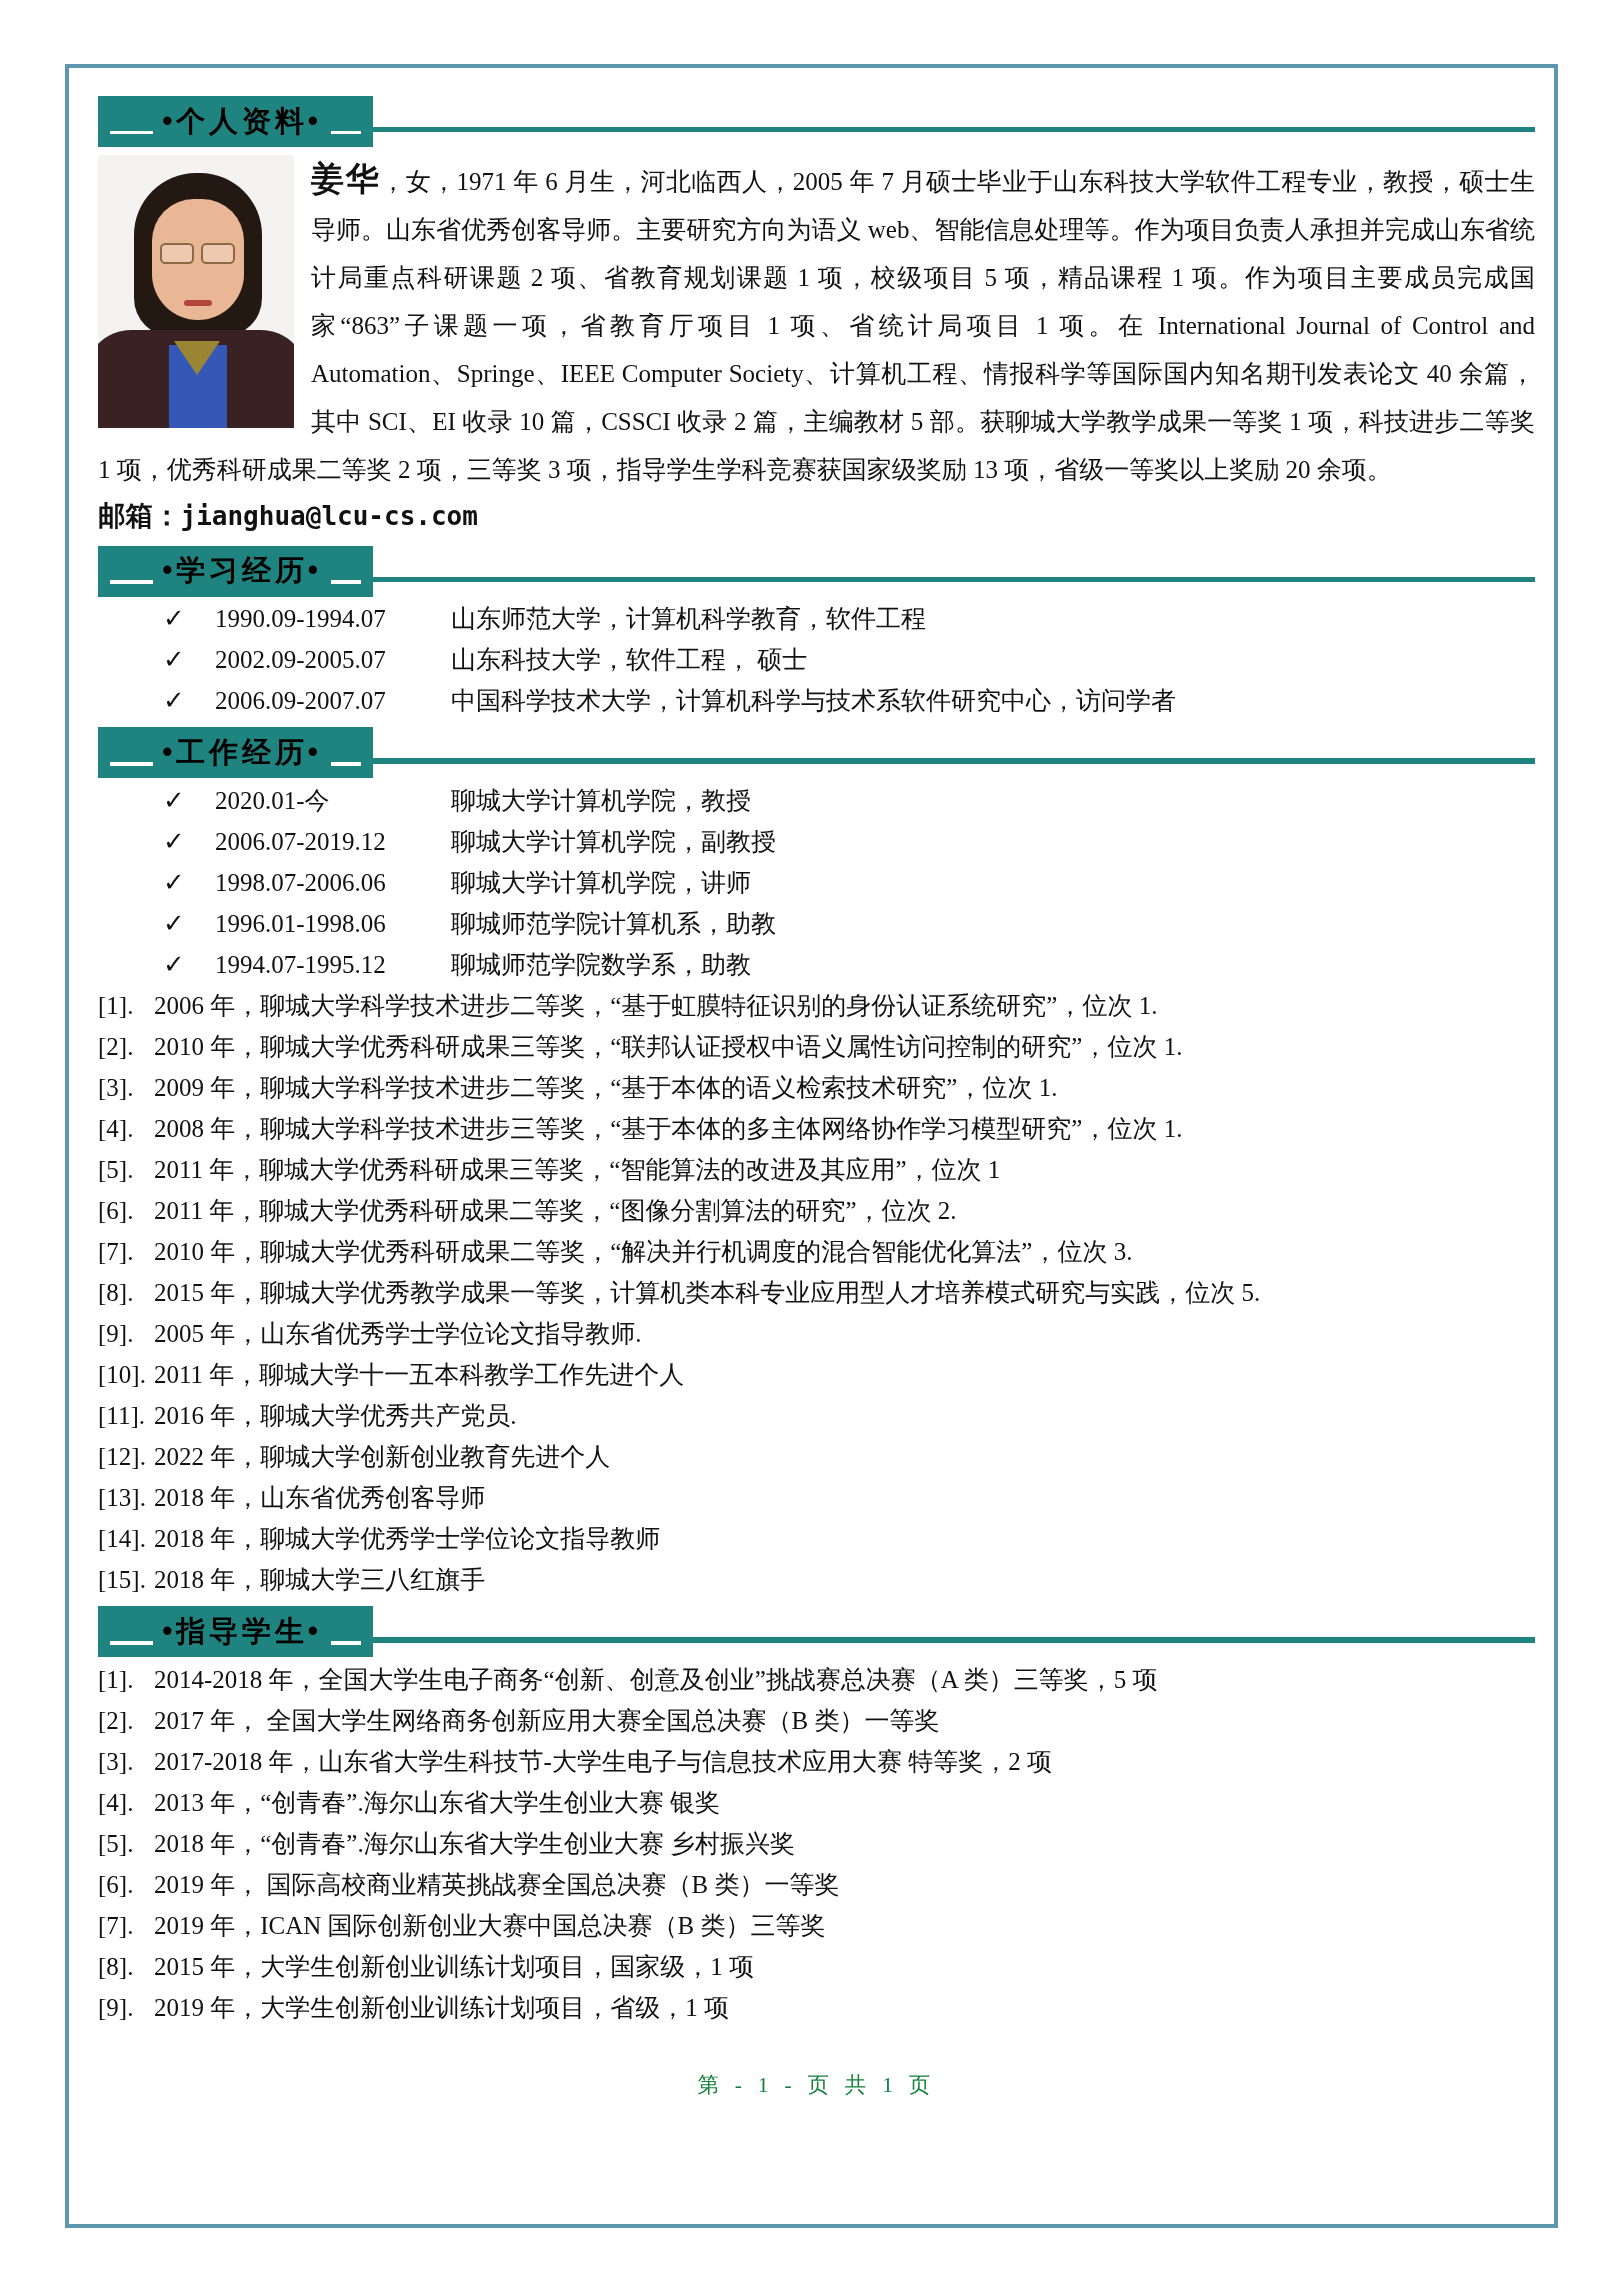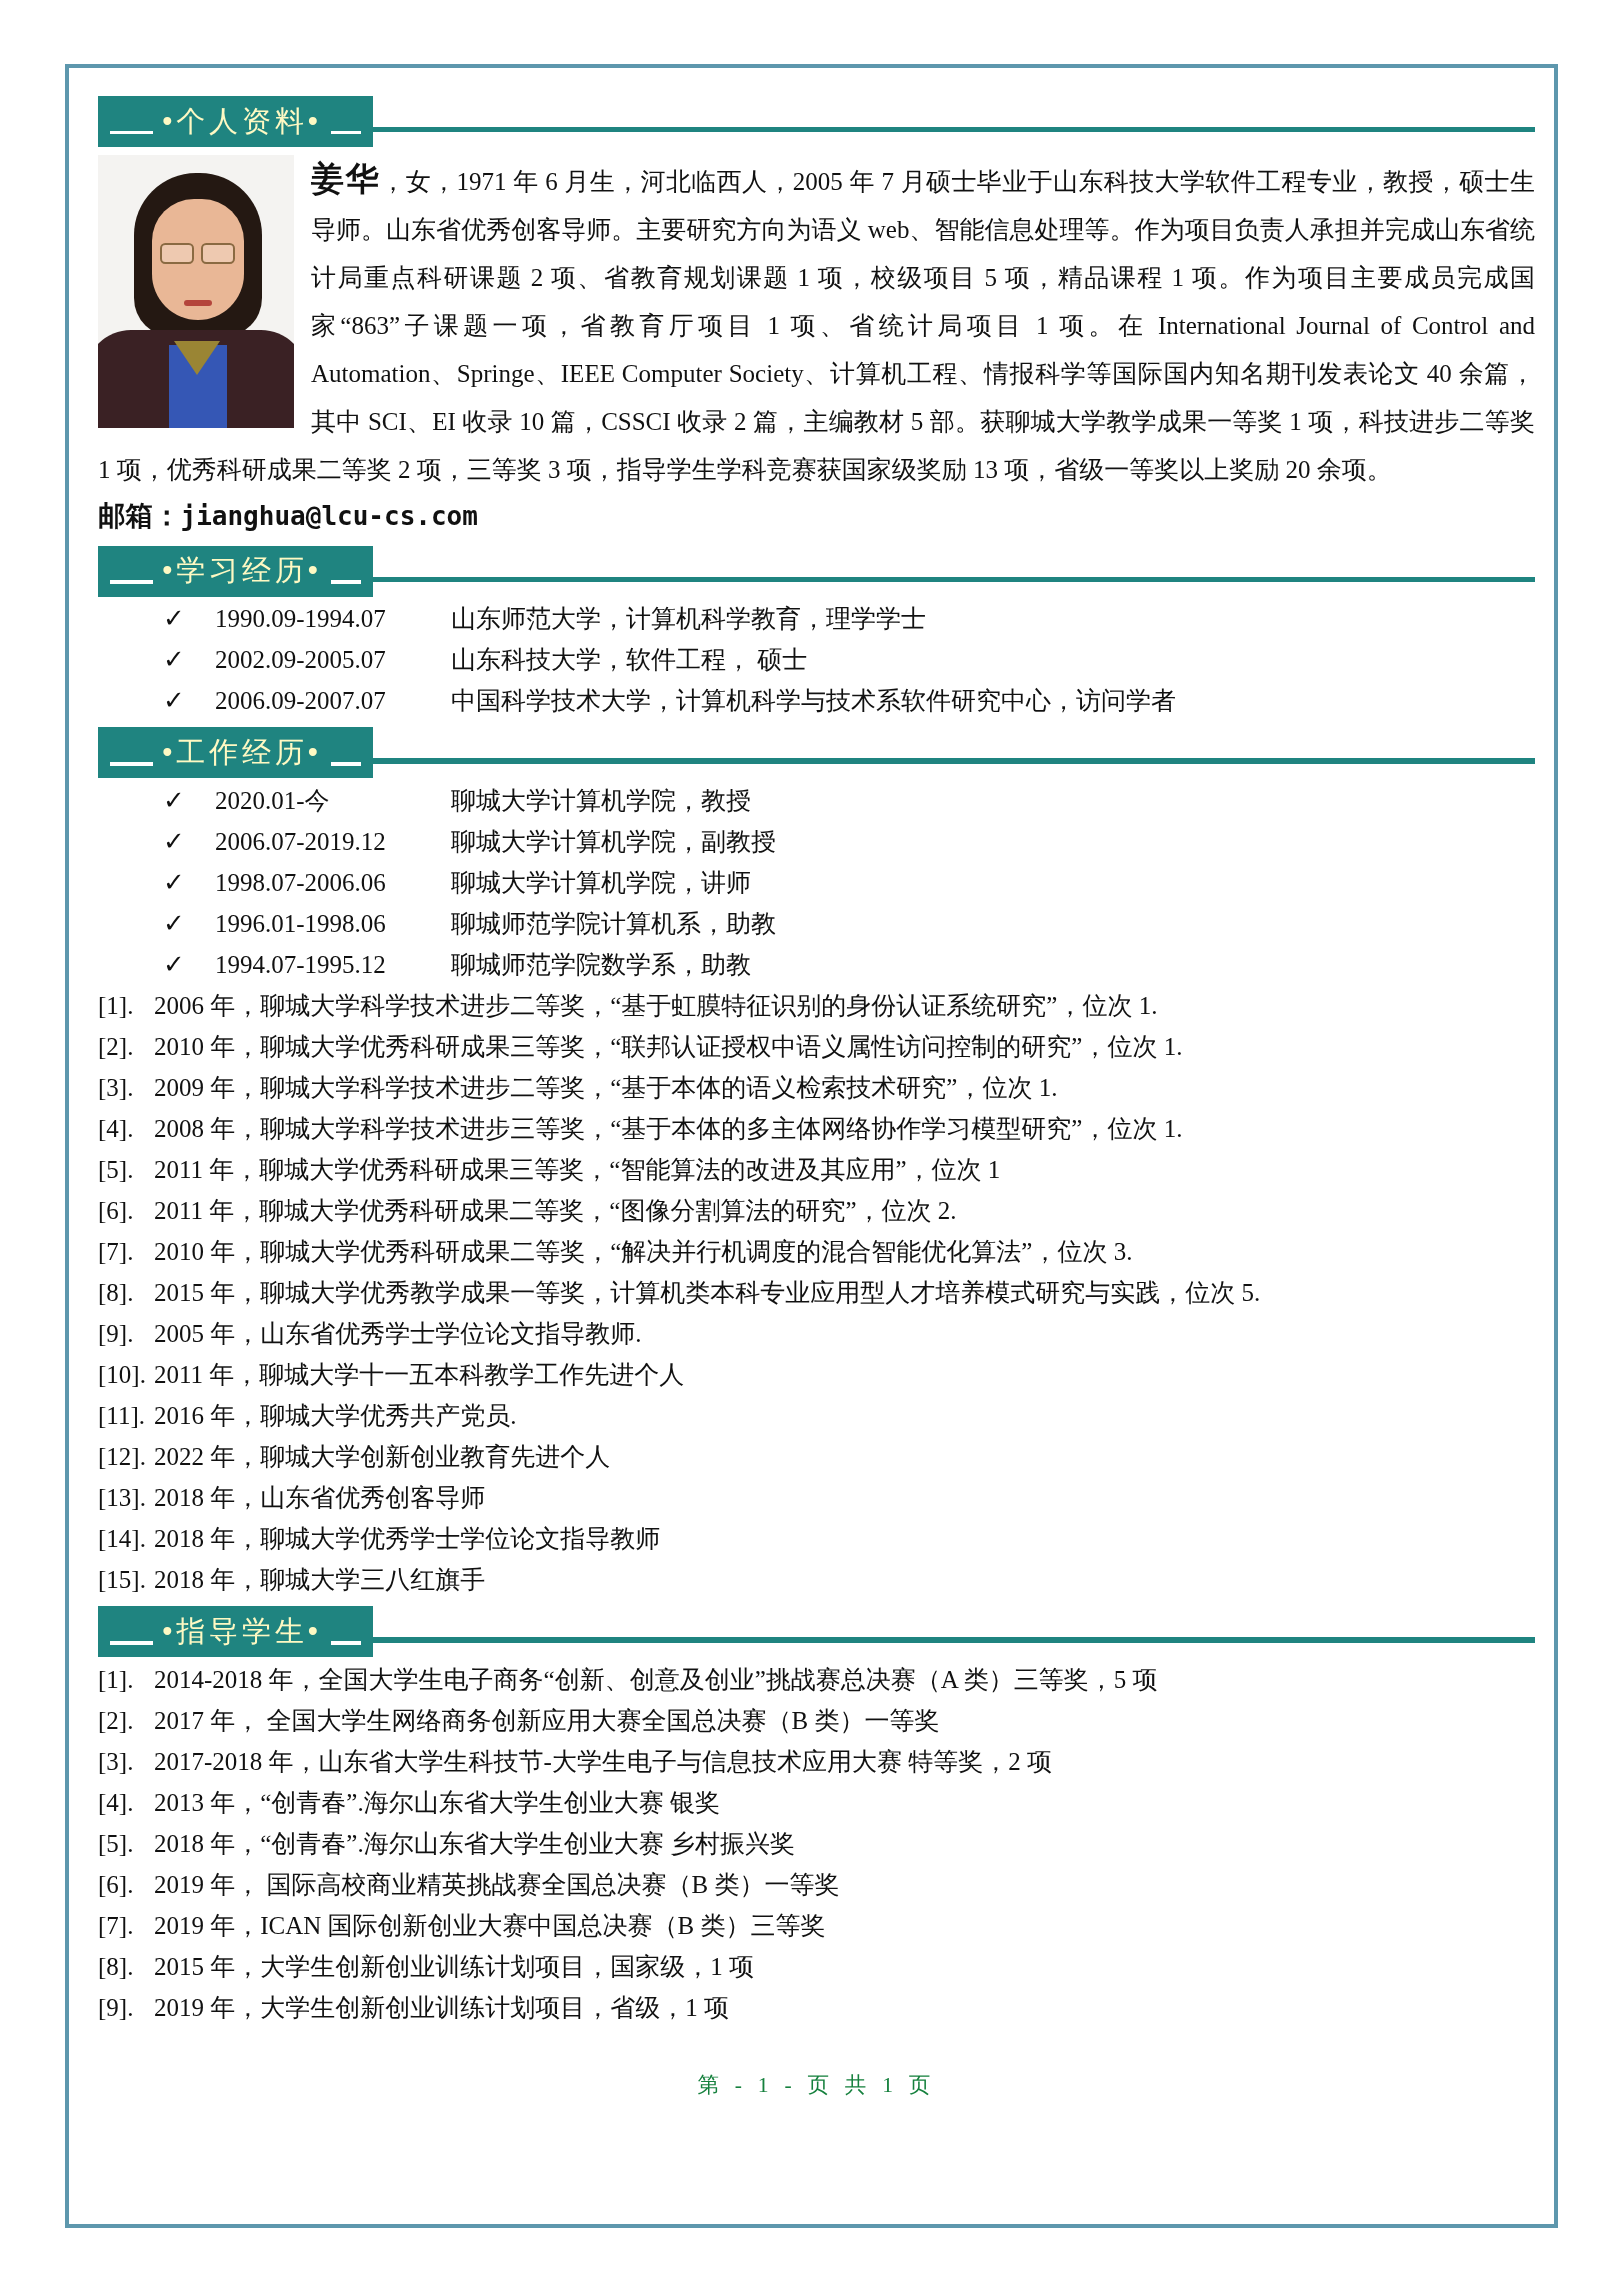--- a/index.html
+++ b/index.html
@@ -32,23 +32,23 @@
   
   .section-head {
     display: flex;
     align-items: flex-start;
     margin-bottom: 7.9px;
   }
   .badge {
     width: 275px;
     height: 51px;
     background: #1f8480;
-    color: #fef9c3;
+    color: #000000;
     font-family: "Liberation Sans", sans-serif;
-    font-weight: normal;
+    font-weight: bold;
     font-size: 29px;
     letter-spacing: 3.9px;
     display: flex;
     align-items: center;
     justify-content: center;
     flex-shrink: 0;
   }
   .badge::before {
     content: "";
     display: block;
@@ -230,21 +230,21 @@
     <div class="badge">
       <span>•学习经历•</span>
     </div>
     <div class="head-rule"></div>
   </div>
   <div class="rows-block">
 
       <div class="check-row">
         <span class="check">✓</span>
         <span class="period">1990.09-1994.07</span>
-        <span class="desc">山东师范大学，计算机科学教育，理学学士</span>
+        <span class="desc">山东师范大学，计算机科学教育，软件工程</span>
       </div>
 
       <div class="check-row">
         <span class="check">✓</span>
         <span class="period">2002.09-2005.07</span>
         <span class="desc">山东科技大学，软件工程， 硕士</span>
       </div>
 
       <div class="check-row">
         <span class="check">✓</span>

